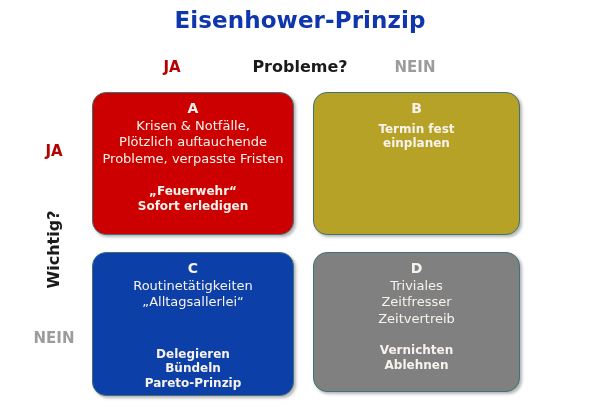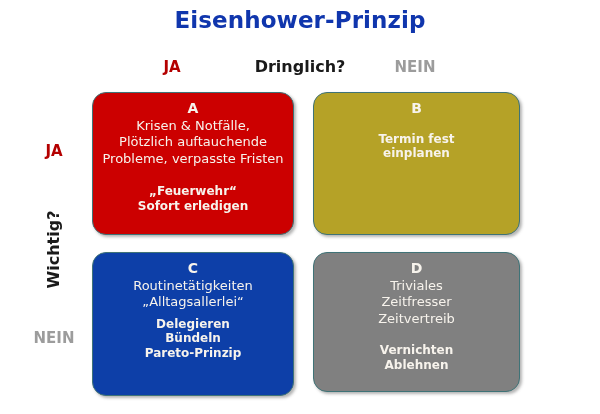--- a/index.html
+++ b/index.html
@@ -143,51 +143,51 @@
   #quad-a .action { margin-top: 17px; }
 
   
   #quad-b {
     left: 313px;
     top: 92px;
     width: 207px;
     height: 143px;
     background: #B5A227;
   }
-  #quad-b .action { margin-top: 15px; }
+  #quad-b .action { margin-top: 5px; }
 
   
   #quad-c {
     left: 92px;
     top: 252px;
     width: 202px;
     height: 144px;
     background: #0D3FA8;
   }
-  #quad-c .action { margin-top: 6px; }
+  #quad-c .action { margin-top: 36px; }
 
   
   #quad-d {
     left: 313px;
     top: 252px;
     width: 207px;
     height: 140px;
     background: #808080;
   }
   #quad-d .action { margin-top: 16px; }
 </style>
 </head>
 <body>
 
 <div id="canvas">
 
   <div class="title" style="color: rgb(16, 54, 173);">Eisenhower-Prinzip</div>
 
   <div class="top-axis-label top-ja">JA</div>
-  <div class="top-axis-label top-question">Dringlich?</div>
+  <div class="top-axis-label top-question">Probleme?</div>
   <div class="top-axis-label top-nein">NEIN</div>
 
   <div class="left-axis-label left-ja">JA</div>
   <div class="left-question">Wichtig?</div>
   <div class="left-axis-label left-nein">NEIN</div>
 
   <div class="quad" id="quad-a" style="background: rgb(204, 0, 0);">
     <div class="letter">A</div>
     <div class="desc">Krisen &amp; Notfälle,<br>Plötzlich auftauchende<br>Probleme, verpasste Fristen</div>
     <div class="action">„Feuerwehr“<br>Sofort erledigen</div>

